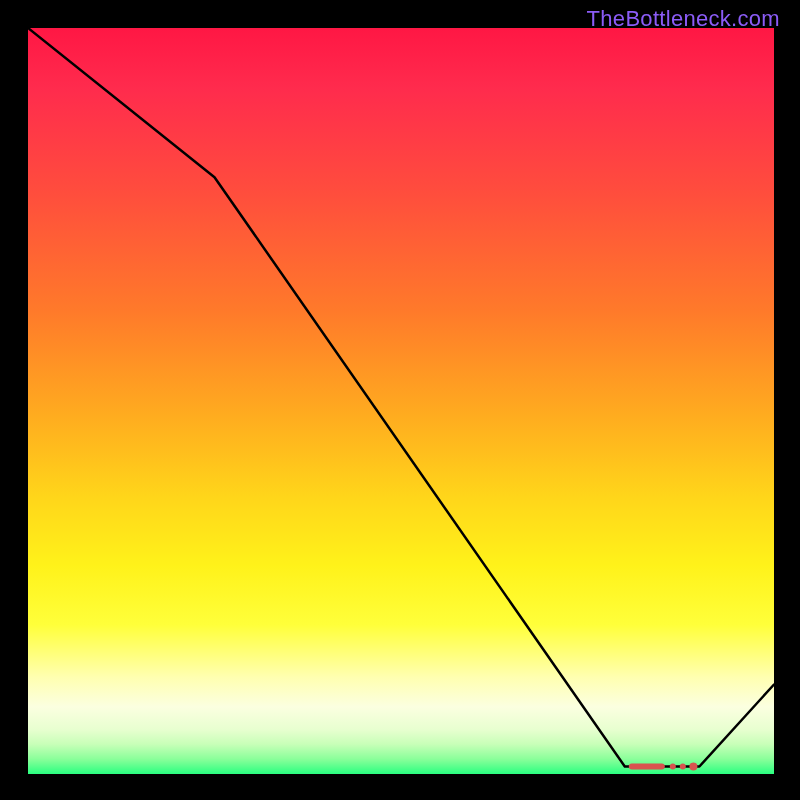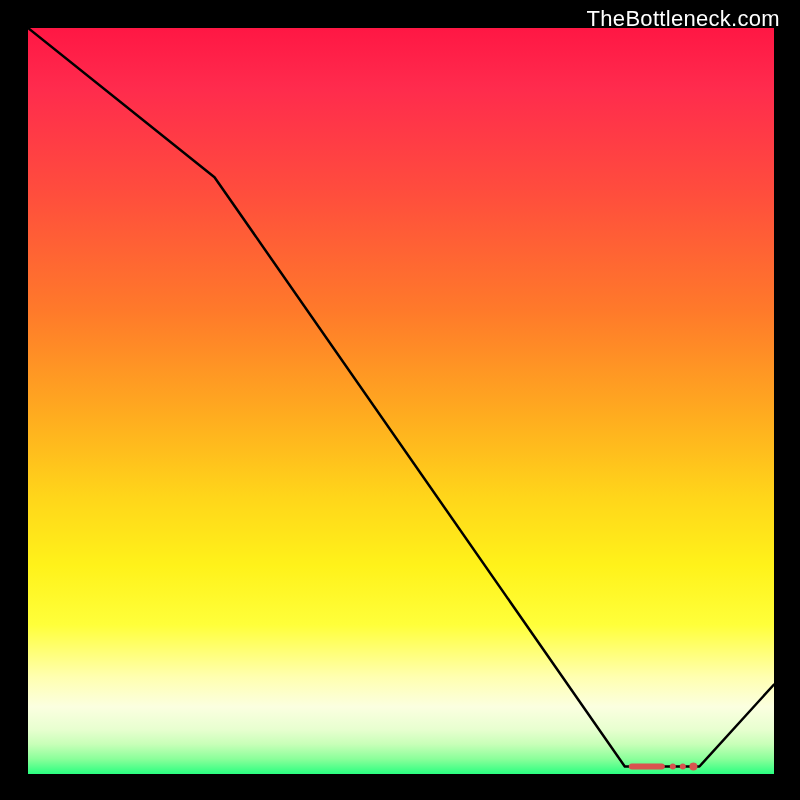--- a/index.html
+++ b/index.html
@@ -7,21 +7,21 @@
   .container {
     width: 800px;
     height: 800px;
     background: #000;
     position: relative;
   }
   .watermark {
     position: absolute;
     top: 6px;
     right: 20px;
-    color: #ffffff;
+    color: #8b5cf6;
     font-family: Arial, Helvetica, sans-serif;
     font-size: 22px;
     font-weight: 500;
     letter-spacing: 0.3px;
   }
   .plot {
     position: absolute;
     left: 28px;
     top: 28px;
     width: 746px;

